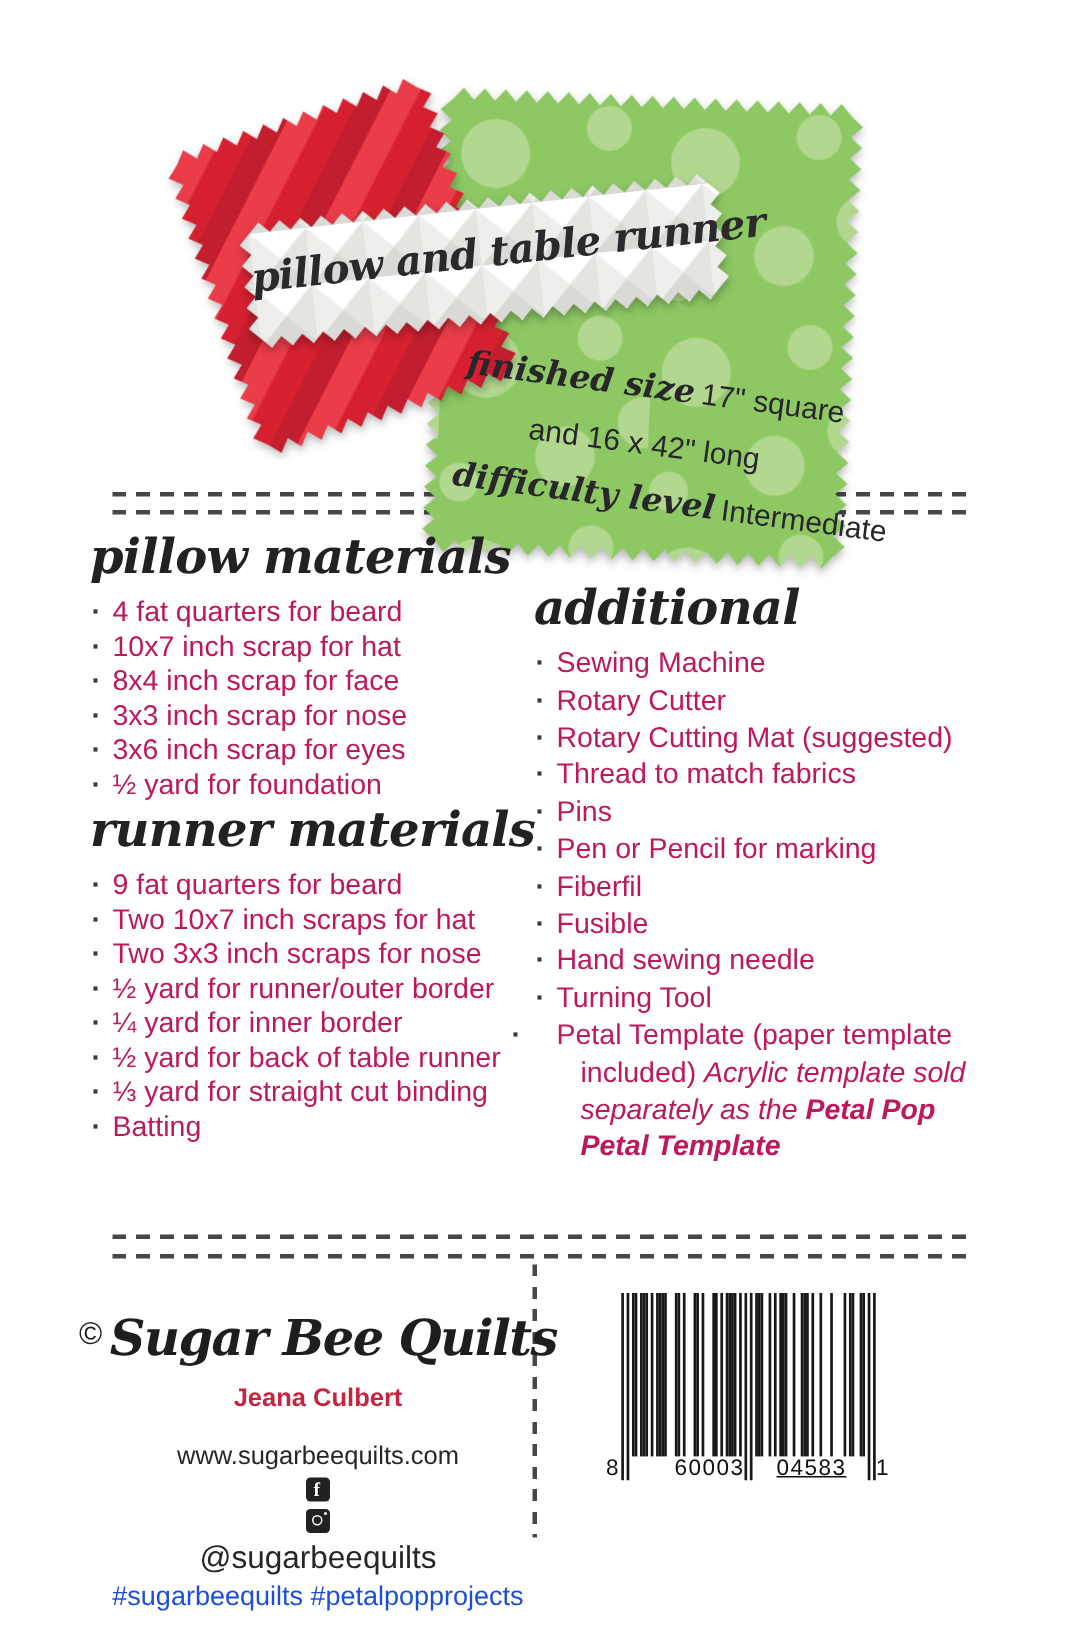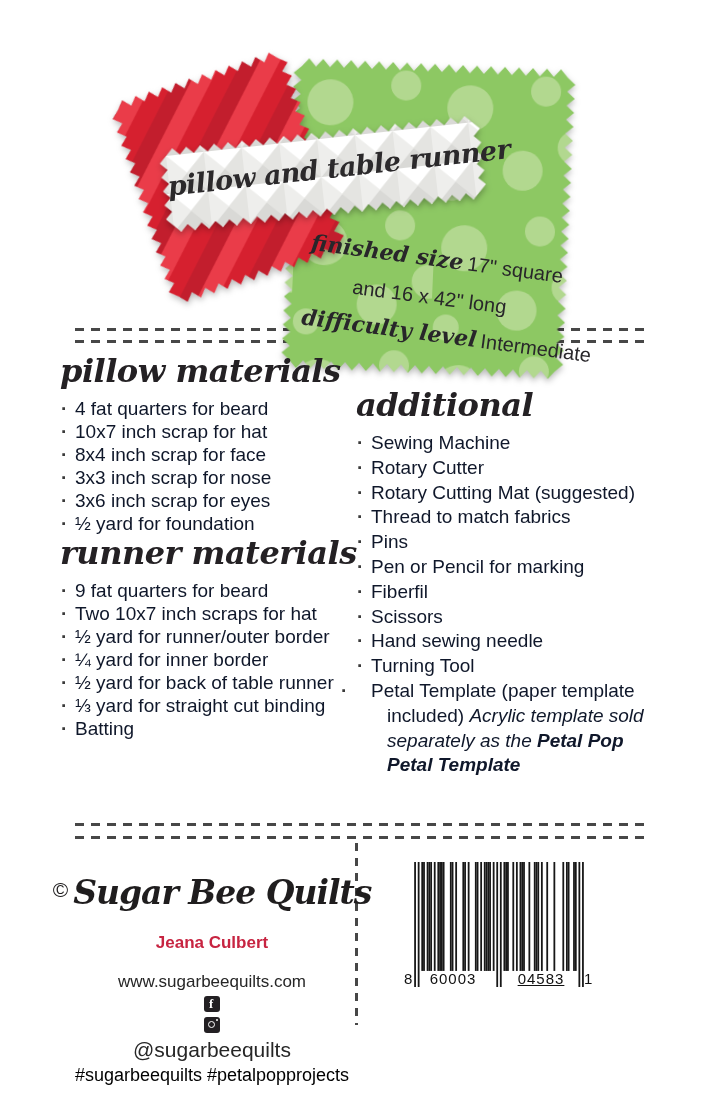--- a/index.html
+++ b/index.html
@@ -43,55 +43,55 @@
   .size-info .plain  { font-size:20px; }
 
   
   .list-section { position:absolute; z-index:3; }
   #pillow-section     { left:60px;  top:352px; width:302px; }
   #runner-section     { left:60px;  top:534px; width:322px; }
   #additional-section { left:356px; top:386px; width:312px; }
   .heading { margin:0; font-size:32px; color:#242124; letter-spacing:-0.5px; }
   ul.items { list-style:none; margin:7px 0 0 0; padding:0; }
   ul.items li {
-    position:relative; padding-left:15px; font-size:19px; color:#0f172a;
+    position:relative; padding-left:15px; font-size:19px; color:#be185d;
     line-height:23px;
   }
   #additional-section ul.items li { line-height:24.8px; }
   ul.items li::before { content:"\00b7"; position:absolute; left:1px; font-weight:bold; color:#3a3a3a; }
   li.petal { padding-left:31px !important; text-indent:-16px; }
   .it  { font-style:italic; }
   .b   { font-weight:bold; }
 
   
   .footer-left { position:absolute; left:52px; top:858px; width:320px; text-align:center; z-index:3; }
   .logo { line-height:44px; margin-top:10px; color:#1f1d1e; white-space:nowrap; }
   .copy { font-size:21px; vertical-align:7px; margin-right:5px; color:#1f1d1e; }
   .brand-script { font-size:33px; letter-spacing:-1px; }
-  .author   { margin-top:12px;  font-size:17px; font-weight:bold; color:#c72441; }
+  .author   { margin-top:1px;  font-size:17px; font-weight:bold; color:#c72441; }
   .website  { margin-top:19px; font-size:17px; color:#262626; }
   .social   { margin-top:4px;  font-size:21px; color:#262626;
               display:flex; justify-content:center; align-items:center; gap:5px;flex-direction:column; }
-  .hashtags { margin-top:3px;  font-size:18px; color:#000000; }
+  .hashtags { margin-top:3px;  font-size:18px; color:#1d4ed8; }
 
   .fb, .ig { display:inline-block; width:16px; height:16px; background:#232023;
              border-radius:3px; position:relative; }
   .fb::after { content:"f"; position:absolute; left:5px; top:1px; color:#fff;
                font-family:"Liberation Serif", serif; font-weight:bold; font-size:13px; line-height:14px; }
   .ig::after { content:""; position:absolute; left:4px; top:4px; width:5px; height:5px;
                border:1.6px solid #fff; border-radius:50%; }
   .ig::before { content:""; position:absolute; right:2.5px; top:2px; width:2px; height:2px;
                 background:#fff; border-radius:50%; }
 
   
   .barcode-block { position:absolute; left:404px; top:862px; width:190px; height:132px; z-index:3; }
   #barcode-svg { display:block; margin-left:10px; }
   .bd { position:absolute; top:108px; font-size:15px; color:#101010; }
   .bd.d8 { left:0; }
-  .bd.g1 { left:16px;  width:66px; text-align:center; letter-spacing:1px; }
+  .bd.g1 { left:36px;  width:66px; text-align:center; letter-spacing:1px; }
   .bd.g2 { left:104px; width:66px; text-align:center; letter-spacing:1px;text-decoration:underline; }
   .bd.d1 { left:180px; }
 </style>
 </head>
 <body>
 
 <div class="page">
 
   <div class="h-dash top-a"></div>
   <div class="h-dash top-b"></div>
@@ -151,39 +151,40 @@
       <li>3x6 inch scrap for eyes</li>
       <li>½ yard for foundation</li>
     </ul>
   </section>
 
   <section class="list-section" id="runner-section">
     <h2 class="heading">runner materials</h2>
     <ul class="items">
       <li>9 fat quarters for beard</li>
       <li>Two 10x7 inch scraps for hat</li>
+      <li>Two 3x3 inch scraps for nose</li>
       <li>½ yard for runner/outer border</li>
       <li>¼ yard for inner border</li>
       <li>½ yard for back of table runner</li>
       <li>⅓ yard for straight cut binding</li>
       <li>Batting</li>
     </ul>
   </section>
 
   <section class="list-section" id="additional-section">
     <h2 class="heading">additional</h2>
     <ul class="items">
       <li>Sewing Machine</li>
       <li>Rotary Cutter</li>
       <li>Rotary Cutting Mat (suggested)</li>
       <li>Thread to match fabrics</li>
       <li>Pins</li>
       <li>Pen or Pencil for marking</li>
       <li>Fiberfil</li>
-      <li>Scissors</li>
+      <li>Fusible</li>
       <li>Hand sewing needle</li>
       <li>Turning Tool</li>
       <li class="petal"><span>Petal Template (paper template included) </span><span class="it">Acrylic template sold separately as the </span><span class="it b">Petal Pop Petal Template</span></li>
     </ul>
   </section>
 
   <footer class="footer-left">
     <div class="logo"><span class="copy">©</span><span class="brand-script">Sugar Bee Quilts</span></div>
     <div class="author">Jeana Culbert</div>
     <div class="website">www.sugarbeequilts.com</div>

